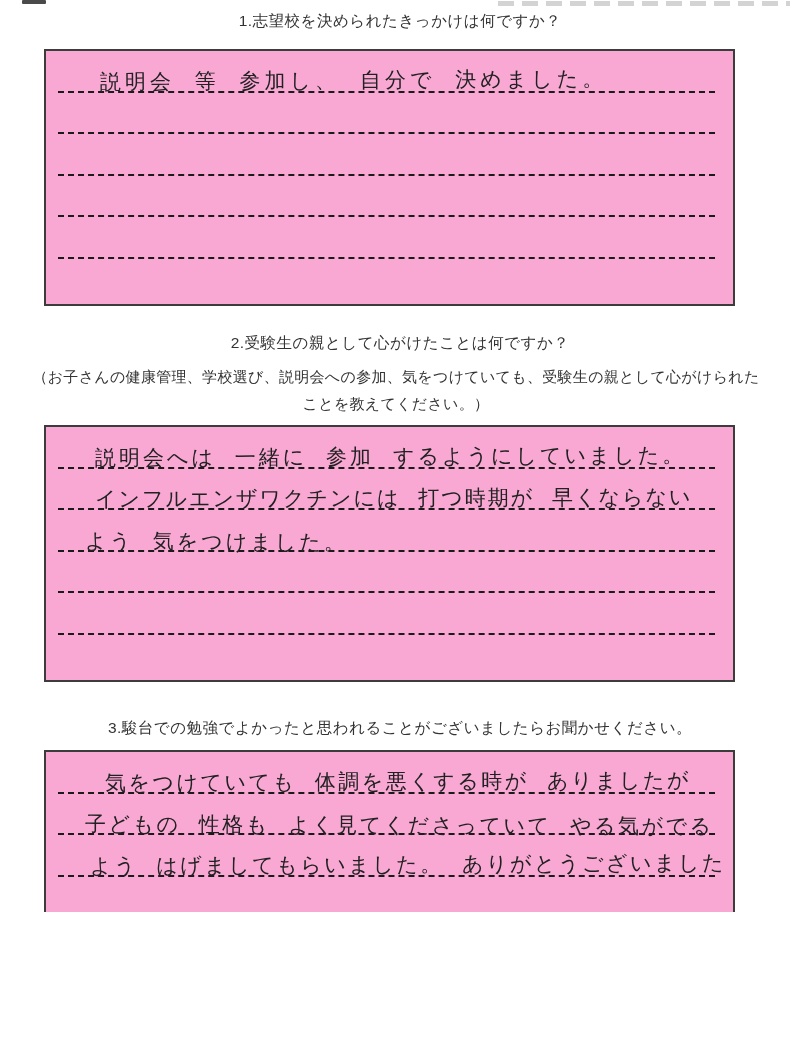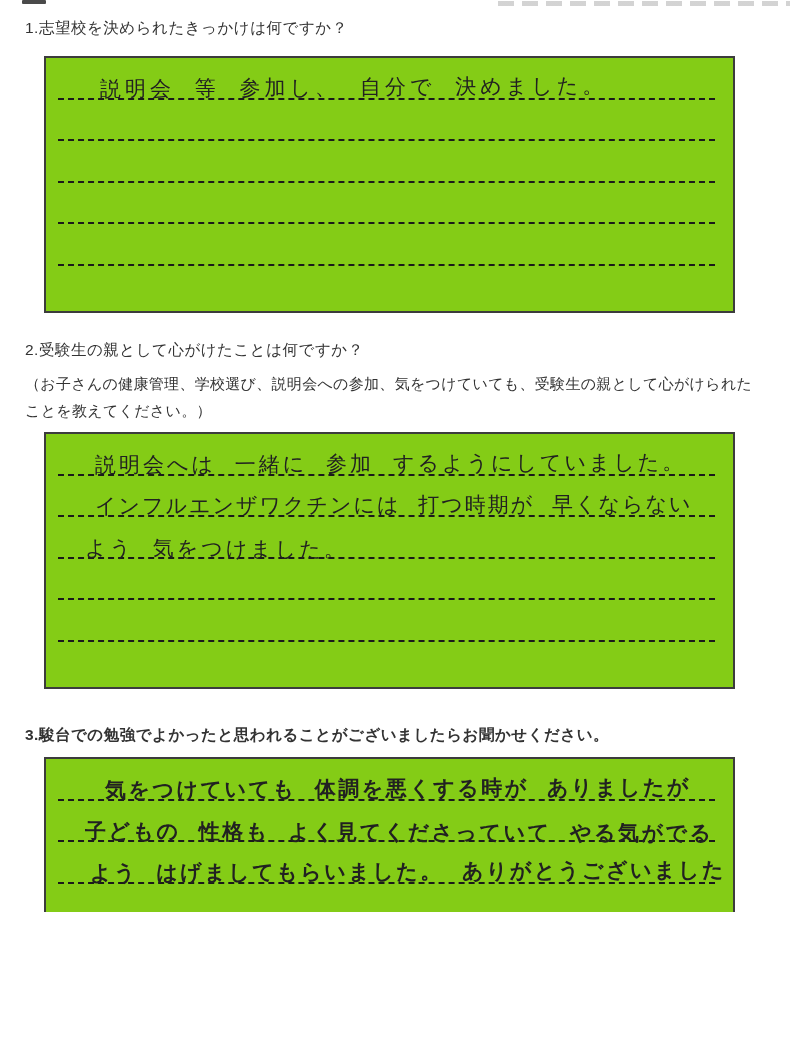--- a/index.html
+++ b/index.html
@@ -6,23 +6,24 @@
   html, body {
     width: 800px;
     background: #ffffff;
     font-family: "Liberation Sans", "DejaVu Sans", sans-serif;
   }
   .page {
     position: relative;
     width: 800px;
     height: 912px;
     background: #ffffff;
-    padding: 18px 25px 0 25px;
+    padding: 11px 25px 0 25px;
     overflow: hidden;
     color: #2e2e2e;
+    text-align: center;
   }
 
   
   .artifact-top-left {
     position: absolute;
     top: 0; left: 22px;
     width: 24px; height: 4px;
     background: #4a4a4a;
     border-radius: 1px;
   }
@@ -50,21 +51,21 @@
   }
 
   .answer-box {
     margin-left: 19px;            
     width: 691px;
     height: 257px;
     border: 2px solid #3c3c3c;
     padding: 0 18px 0 12px;
     display: flex;
     flex-direction: column;
-    background: #84cc16;
+    background: #f9a8d4;
   }
   .q1-box { margin-top: 17px; }
   .q2-box { margin-top: 8px; }
   .q3-box { margin-top: 11px; }
 
   .line-row {
     height: 41.5px;
     border-bottom: 2.5px dashed #1a1a1a;
     position: relative;
   }
@@ -83,21 +84,21 @@
   .hw-a1-l1 { left: 42px; letter-spacing: 4px; transform: rotate(-0.4deg); }
   .hw-a2-l1 { left: 37px; transform: rotate(-0.3deg); }
   .hw-a2-l2 { left: 37px; letter-spacing: 2px; transform: rotate(-0.2deg); }
   .hw-a2-l3 { left: 27px; transform: rotate(0.3deg); }
   .hw-a3-l1 { left: 47px; letter-spacing: 2.5px; transform: rotate(-0.3deg); }
   .hw-a3-l2 { left: 20px; letter-spacing: 2px; transform: rotate(-0.5deg); }
   .hw-a3-l3 { left: 27px; letter-spacing: 2.5px; transform: rotate(0.2deg); }
   .hw-a3-l4 { left: 32px; letter-spacing: 2.5px; transform: rotate(-0.3deg); }
 
   .section-q2 { margin-top: 27px; }
-  .section-q3 { margin-top: 36px; font-weight: bold; }
+  .section-q3 { margin-top: 36px; }
 </style>
 </head>
 <body>
 
 <div class="page">
 
   <div class="artifact-top-left"></div>
   <div class="artifact-top-right"></div>
 
   <section class="section-q1">

